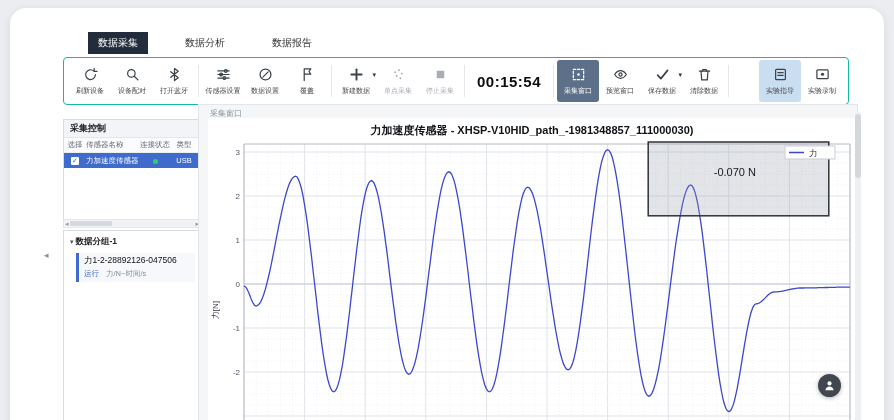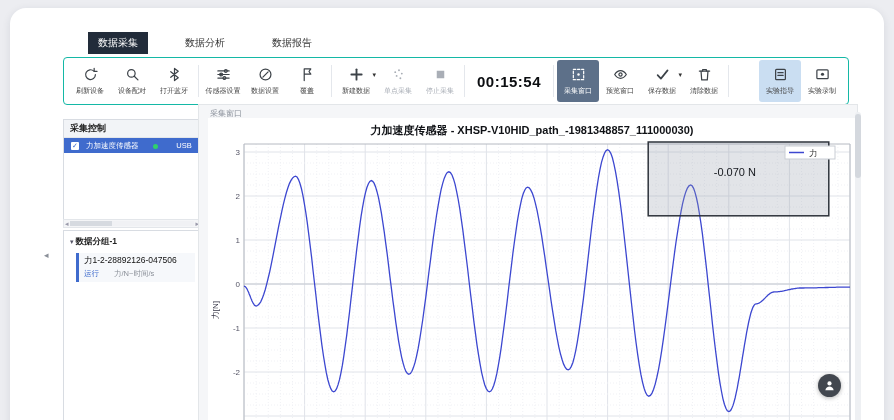--- a/index.html
+++ b/index.html
@@ -51,21 +51,21 @@
            background:#f4f5f7;border:1px solid #e3e6ea;box-sizing:border-box;}
   .sarrow{font-size:7px;color:#99a;line-height:7px;padding:0 1px;cursor:pointer;}
   .htrack{flex:1;height:5px;background:#f0f1f4;position:relative;}
   .hthumb{position:absolute;left:0;top:0;height:5px;width:34%;background:#d6dae0;cursor:pointer;}
 
   .panel-dl{left:53px;top:222px;width:138px;height:240px;}
   .dl-group{display:flex;align-items:center;gap:2px;padding:5px 6px 3px;font-size:8.5px;color:#222;font-weight:bold;cursor:pointer;}
   .dl-group .tw{font-size:7px;color:#556;}
   .dl-item{margin:2px 5px 0 12px;border-left:3px solid #3f6bcd;padding:2px 5px 3px;background:#f6f8fb;cursor:pointer;}
   .dl-item .nm{font-size:8.5px;color:#111;white-space:nowrap;overflow:hidden;}
-  .dl-item .sub{font-size:7.5px;color:#8a8f98;margin-top:2px;display:flex;gap:15px;}
+  .dl-item .sub{font-size:7.5px;color:#8a8f98;margin-top:2px;display:flex;gap:7px;}
   .dl-item .sub .st{color:#3f6bcd;}
 
   .collapse-arrow{position:absolute;left:34px;top:242px;font-size:9px;color:#8a8f98;cursor:pointer;}
 
   
   .main-bg{position:absolute;left:188px;top:96px;width:660px;height:380px;background:#f5f6f8;border:1px solid #e3e6e9;box-sizing:border-box;}
   .area-label{position:absolute;left:200px;top:100px;font-size:8px;color:#8a909a;}
   .chart-card{position:absolute;left:198px;top:110px;width:648px;height:360px;background:#fff;}
   .chart-title{height:22px;line-height:24px;text-align:center;font-size:11px;font-weight:bold;color:#101216;
                white-space:nowrap;overflow:hidden;}
@@ -245,20 +245,26 @@
               <circle cx="8" cy="7.7" r="1.7" fill="currentColor" stroke="none"></circle>
             </svg>
           </span>
           <span class="lbl">实验录制</span>
         </div>
       </div>
     </div>
 
   <div class="panel panel-cc">
     <div class="p-hd">采集控制</div>
+    <div class="cc-hdr">
+      <span class="c1">选择</span>
+      <span class="c2">传感器名称</span>
+      <span class="c3">连接状态</span>
+      <span class="c4">类型</span>
+    </div>
     <div class="cc-row">
       <span class="c1"><span class="cbx"><span>✓</span></span></span>
       <span class="c2">力加速度传感器</span>
       <span class="c3"><span class="dot" style="background: rgb(47, 208, 107);"></span></span>
       <span class="c4">USB</span>
     </div>
   </div>
 
   <div class="hscroll">
     <span class="sarrow">◂</span>

